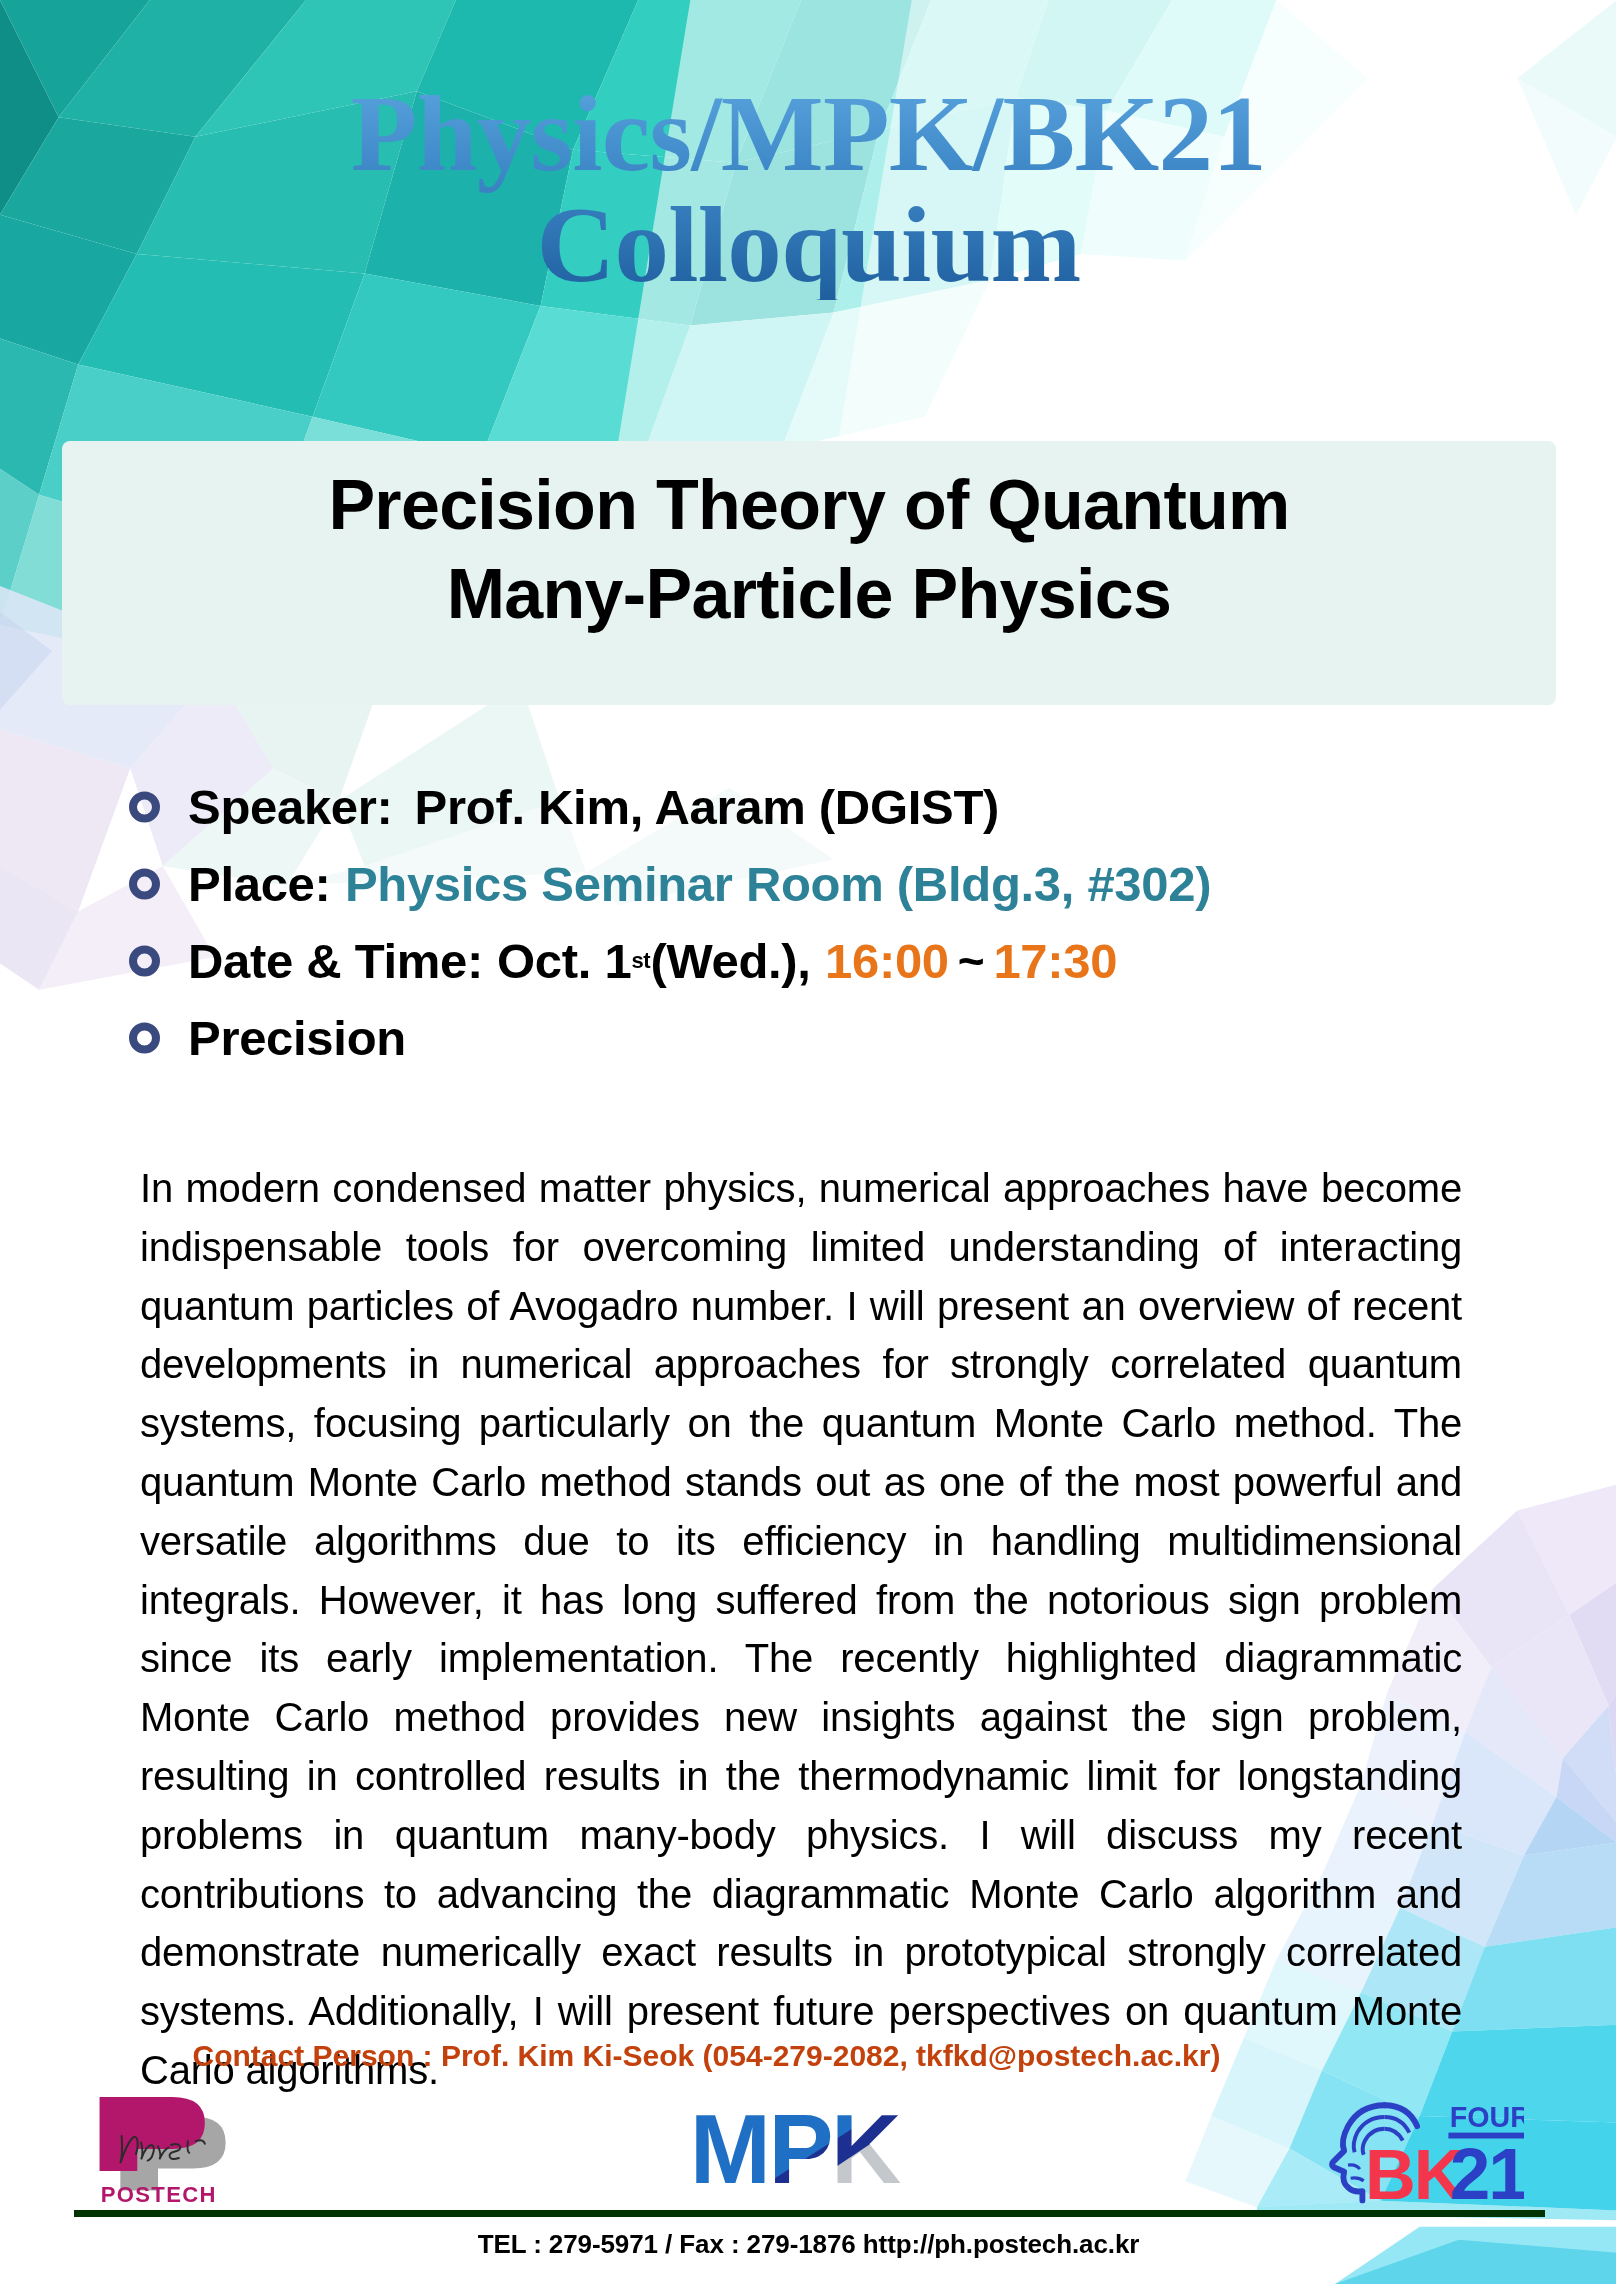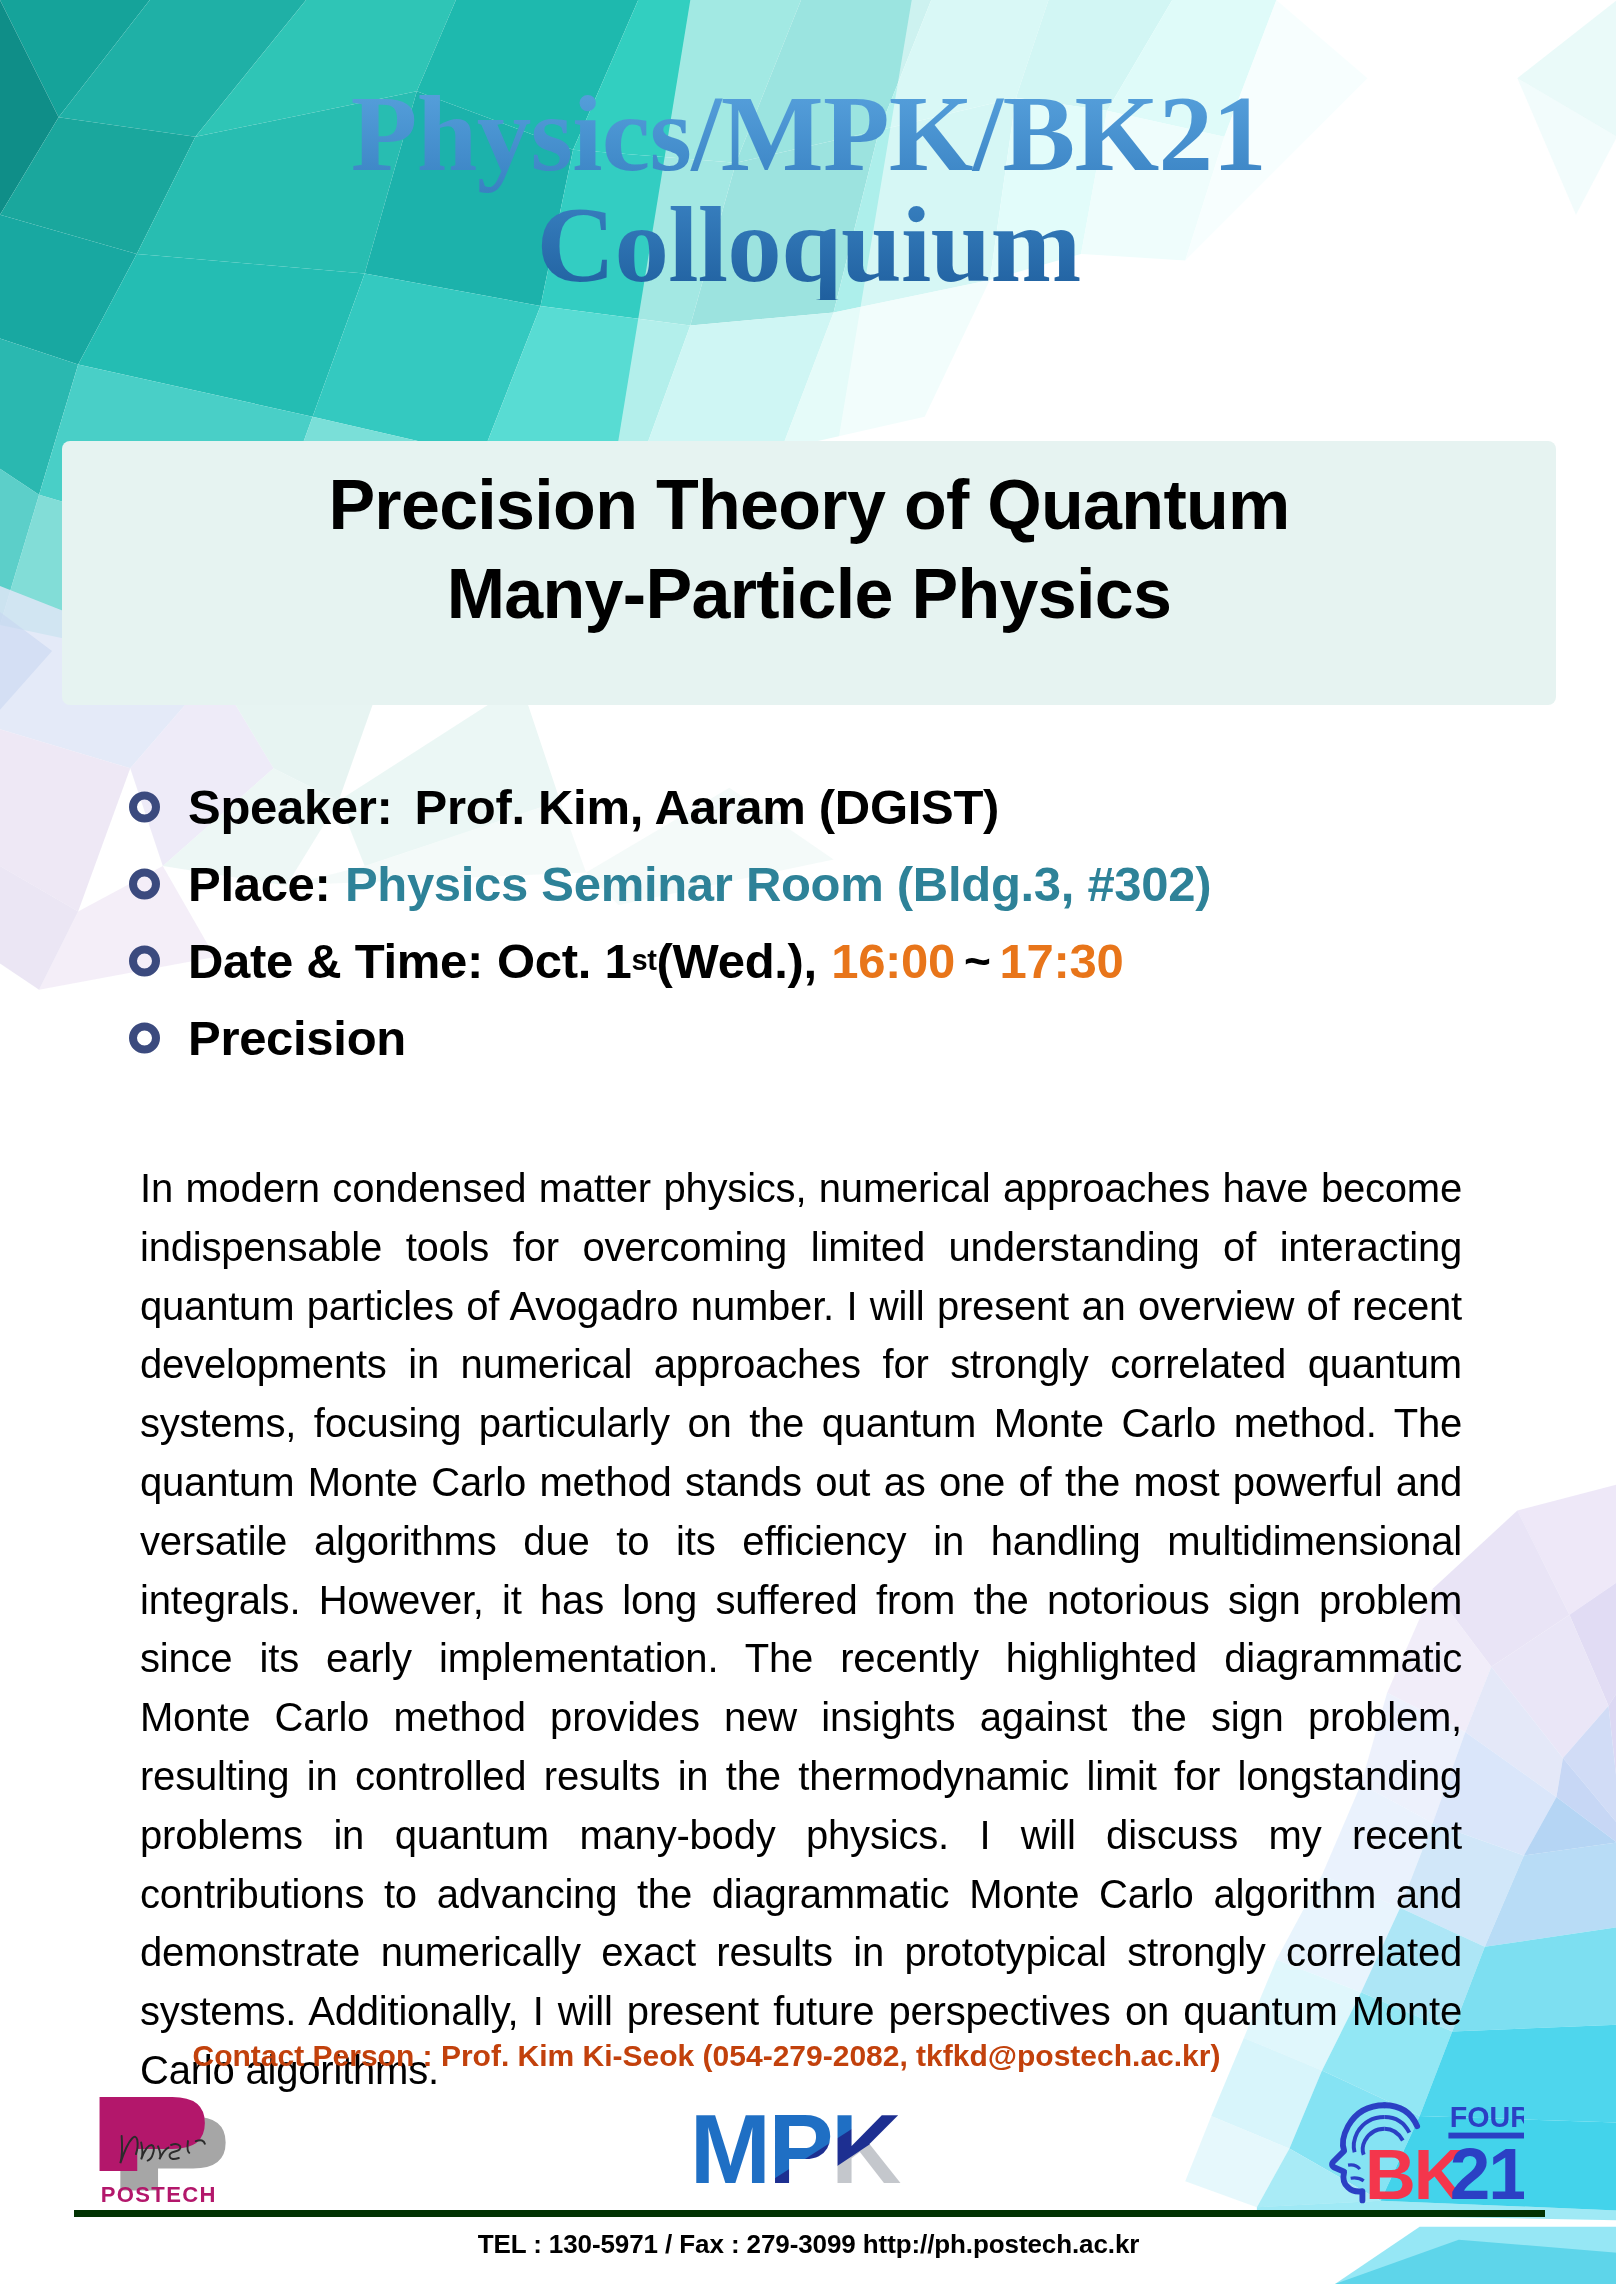--- a/index.html
+++ b/index.html
@@ -98,21 +98,21 @@
   }
   .info-val{
     font-size:49px;
     font-weight:bold;
     white-space:nowrap;
     letter-spacing:-0.3px;
   }
   .val-teal{ color:#2e8298; }
   .val-orange{ color:#e8751a; }
   .val-black{ color:#000000; }
-  .sup{ font-size:29px; vertical-align:super; font-weight:bold; }
+  .sup{ font-size:22px; vertical-align:super; font-weight:bold; }
   .tilde{ color:#000000; padding:0 9px; font-size:46px; }
 
   
   .abstract-body{
     position:absolute;
     left:140px; top:1159px;
     width:1322px;
     font-size:40px;
     line-height:1.47;
     text-align:justify;
@@ -378,16 +378,16 @@
 
     <text x="196" y="68" font-family="Liberation Sans, sans-serif" font-size="44" font-weight="bold" fill="#2b40c4" letter-spacing="0">FOUR</text>
     <rect x="194" y="76" width="116" height="9" fill="#2b40c4"></rect>
 
     <text x="66" y="178" font-family="Liberation Sans, sans-serif" font-size="108" font-weight="bold" fill="#f4364c" letter-spacing="-3">BK</text>
 
     <text x="196" y="178" font-family="Liberation Sans, sans-serif" font-size="112" font-weight="bold" fill="#2b40c4" letter-spacing="-3">21</text>
   </svg>
 
   <div class="footer-rule"></div>
-  <div class="footer-text">TEL : 130-5971 / Fax : 279-3099 http://ph.postech.ac.kr</div>
+  <div class="footer-text">TEL : 279-5971 / Fax : 279-1876 http://ph.postech.ac.kr</div>
 
 </div>
 
 
 </body></html>

